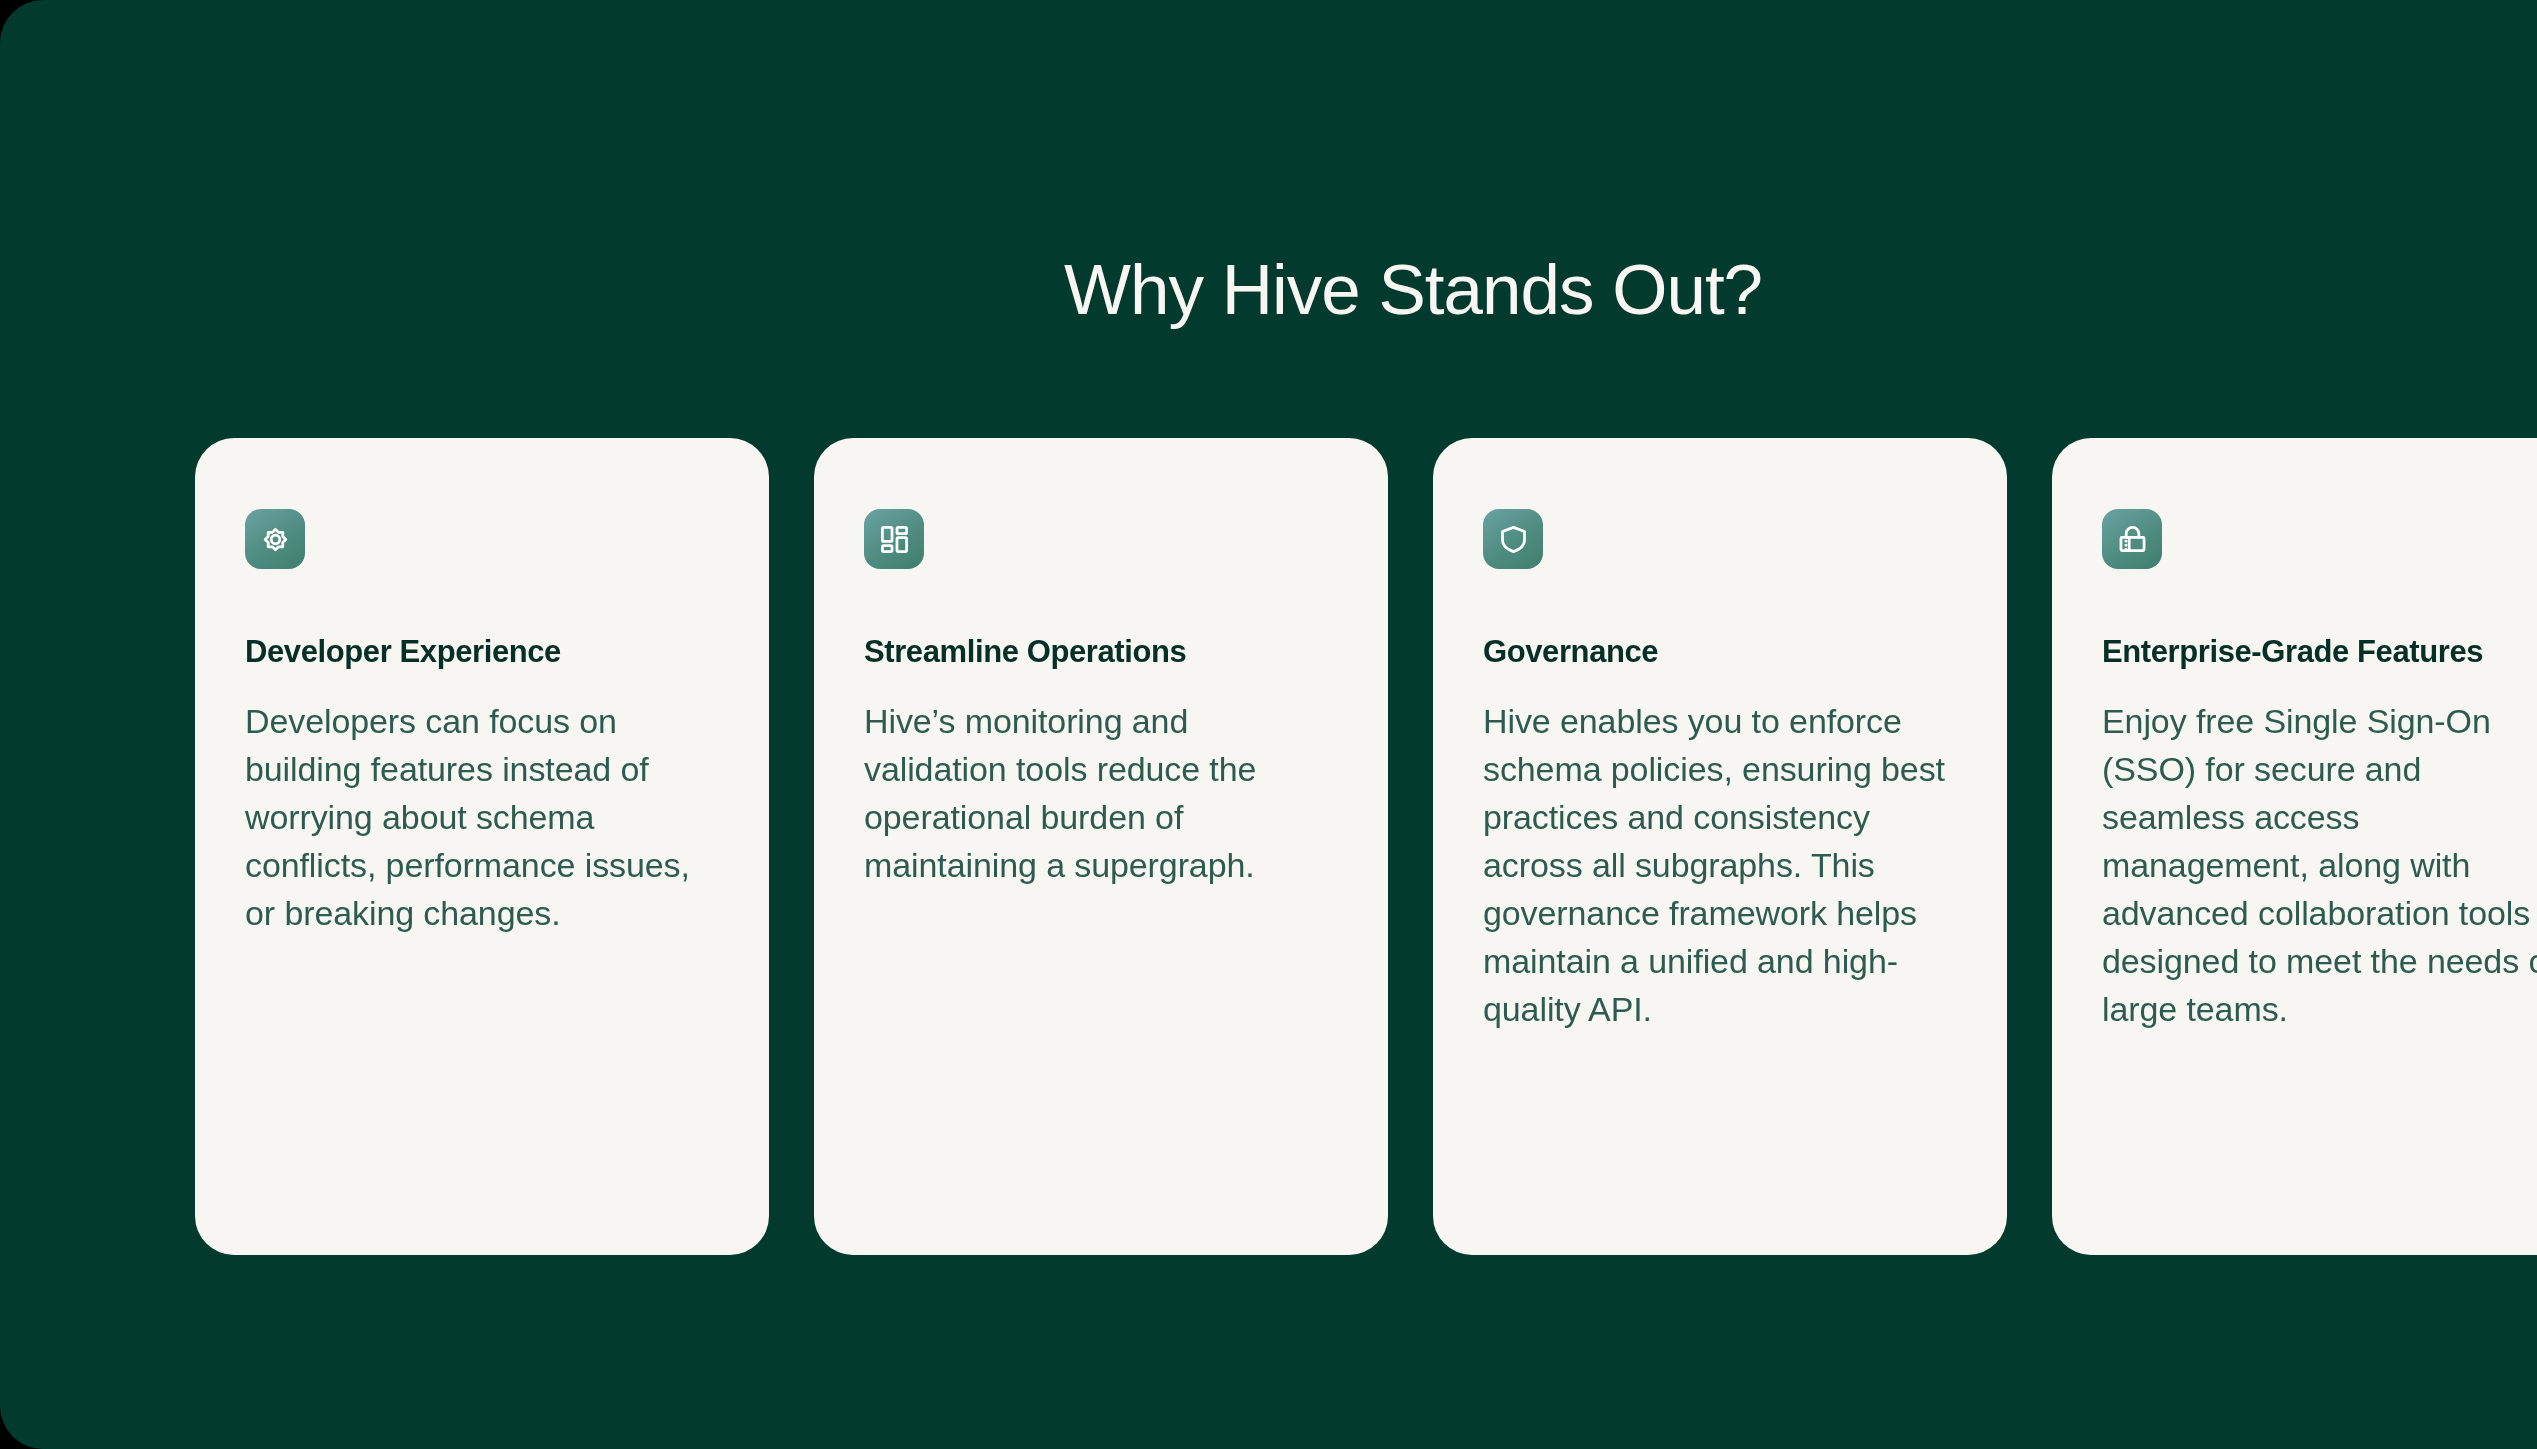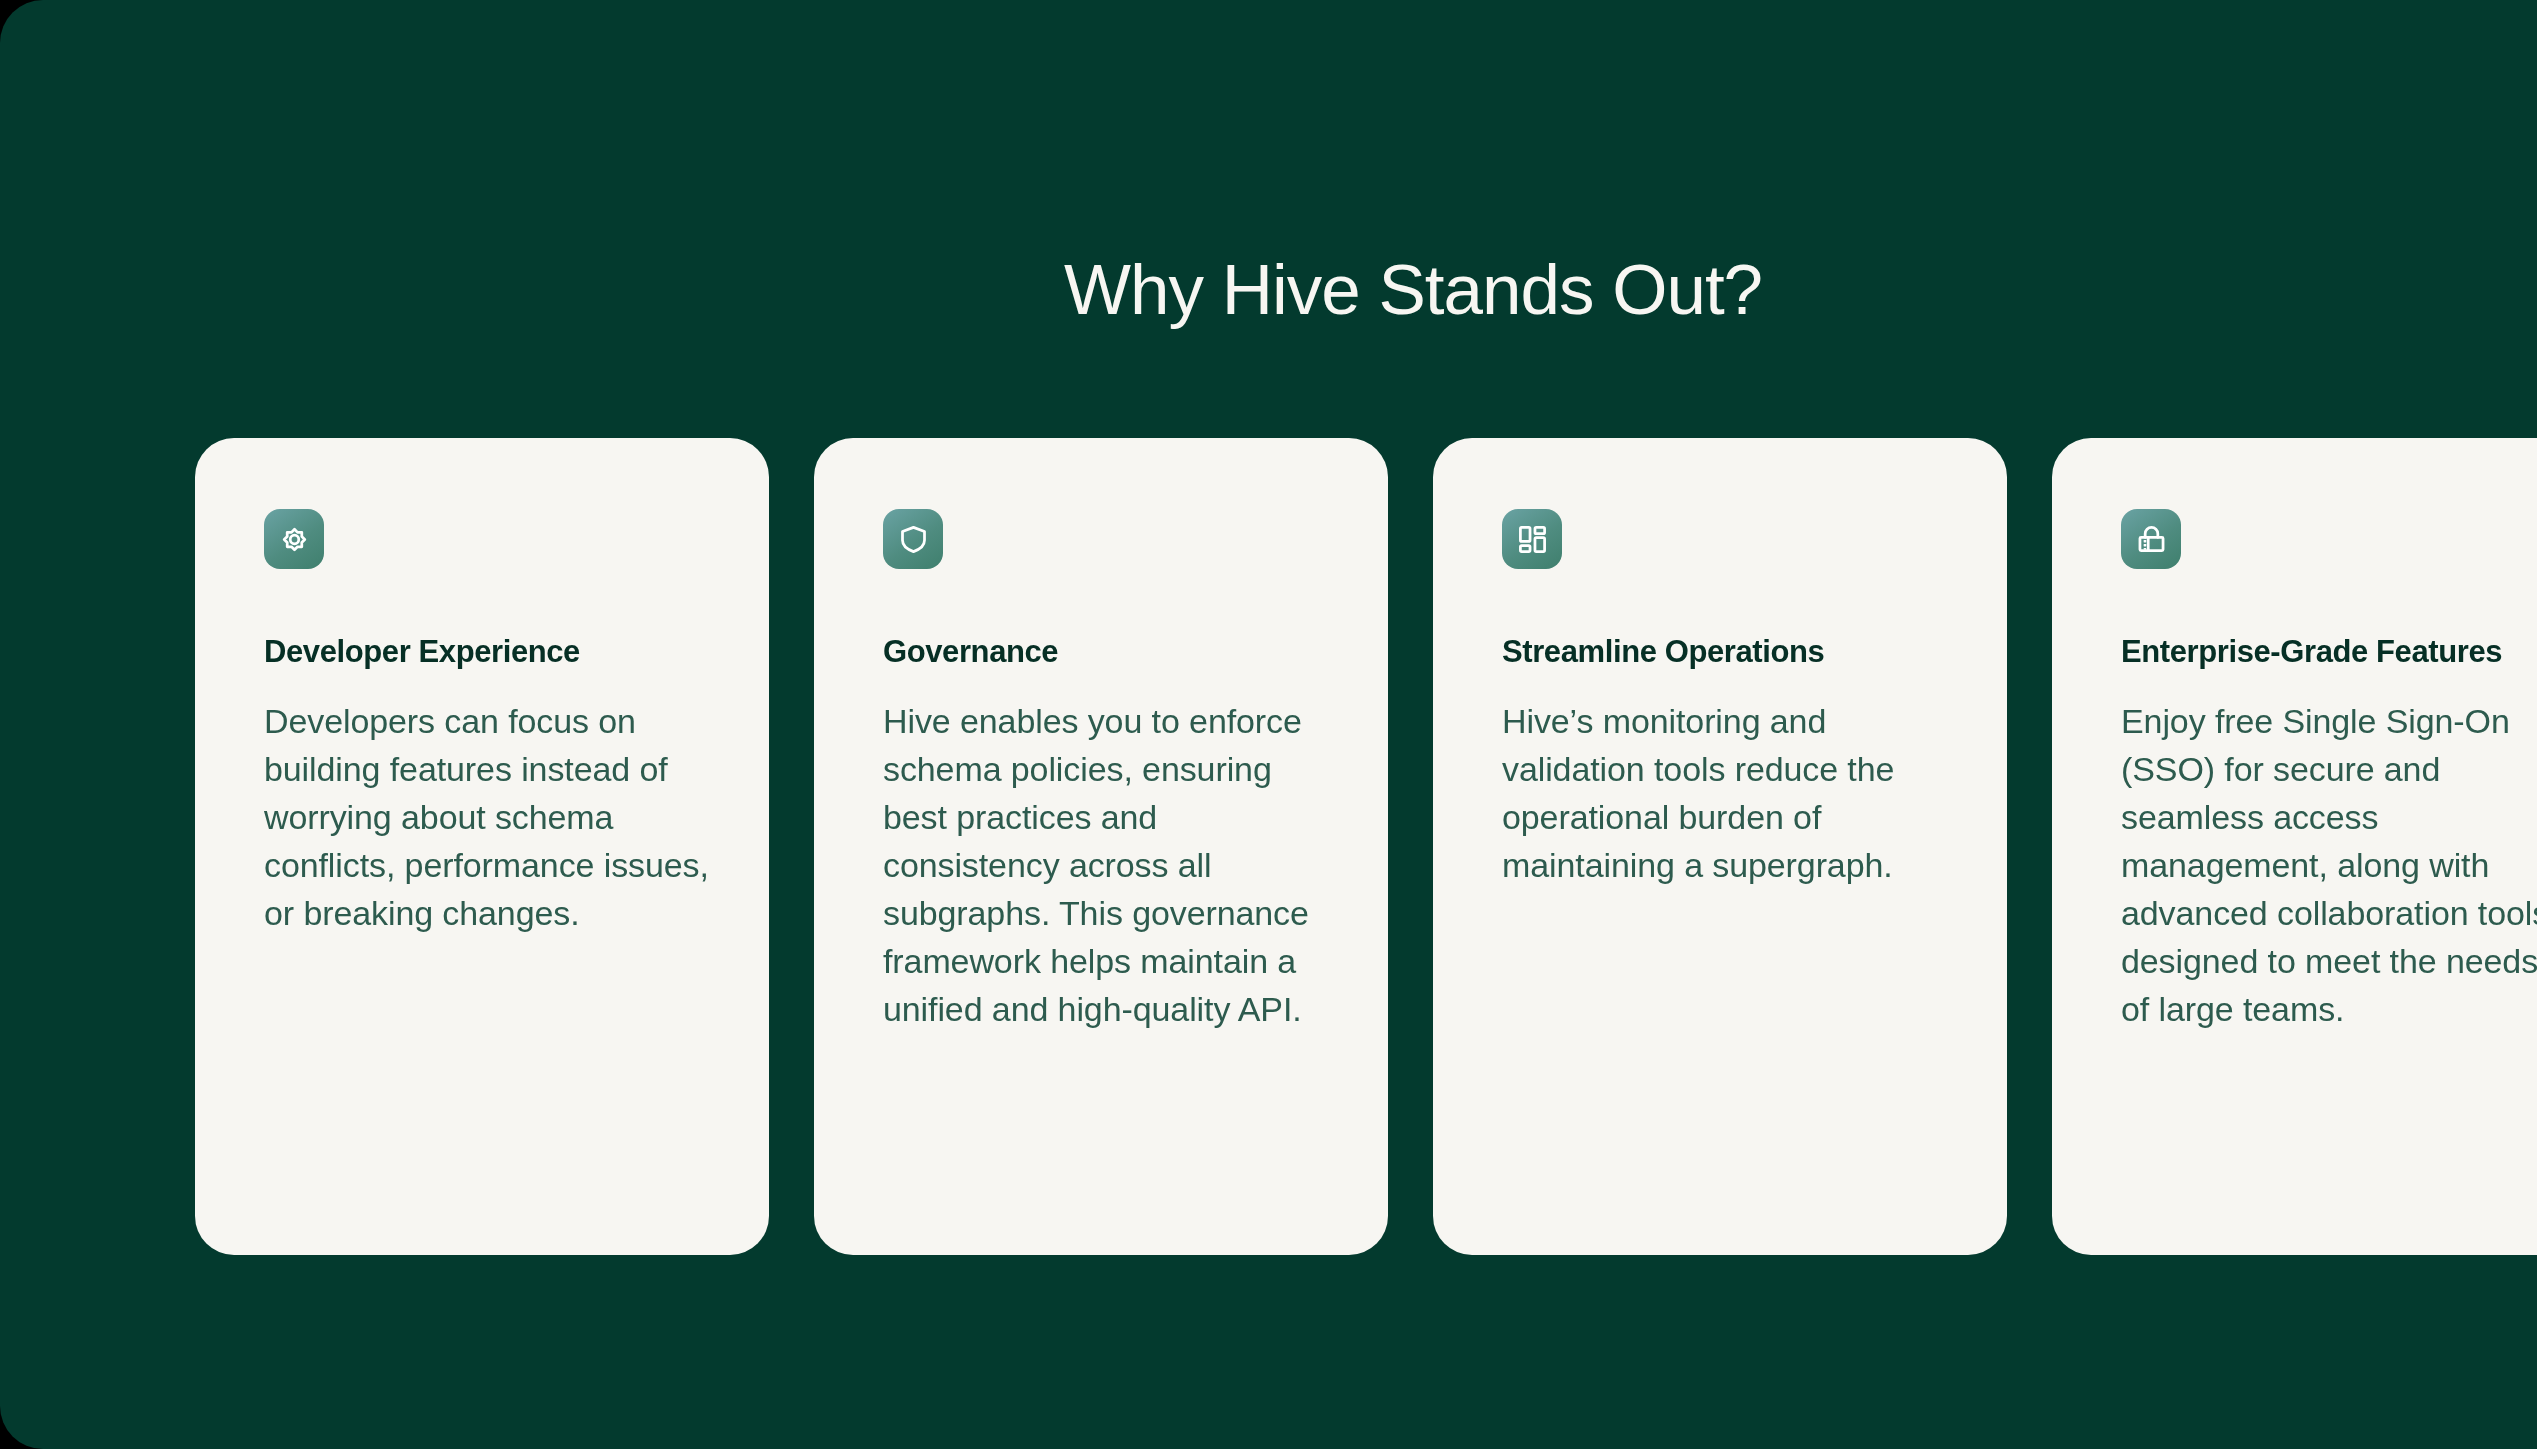--- a/index.html
+++ b/index.html
@@ -50,21 +50,21 @@
     flex-direction: row;
     gap: 45px;
   }
 
   .card {
     width: 574px;
     height: 817px;
     background: #f7f6f2;
     border-radius: 39px;
     box-sizing: border-box;
-    padding: 71px 53px 0 69px;
+    padding: 71px 53px 0 50px;
     position: relative;
     overflow: hidden;
   }
 
   .icon-tile {
     width: 60px;
     height: 60px;
     border-radius: 16px;
     background: linear-gradient(145deg, #6aa3a4 0%, #4f8c80 55%, #3f7f6d 100%);
     display: flex;
@@ -114,38 +114,38 @@
           <circle cx="12" cy="12" r="3.1"></circle>
         </svg>
       </div>
       <h2 class="card-title">Developer Experience</h2>
       <p class="card-body">Developers can focus on building features instead of worrying about schema conflicts, performance issues, or breaking changes.</p>
     </div>
 
     <div class="card">
       <div class="icon-tile">
         <svg viewBox="0 0 24 24" fill="none" stroke="#ffffff" stroke-width="2" stroke-linecap="round" stroke-linejoin="round">
-          <path d="M12 3.2L20 6.2v6.4c0 3.6-3.3 6.6-8 8.2-4.7-1.6-8-4.6-8-8.2V6.2L12 3.2z"></path>
-        </svg>
-      </div>
-      <h2 class="card-title">Governance</h2>
-      <p class="card-body">Hive enables you to enforce schema policies, ensuring best practices and consistency across all subgraphs. This governance framework helps maintain a unified and high-quality API.</p>
-    </div>
-
-    <div class="card">
-      <div class="icon-tile">
-        <svg viewBox="0 0 24 24" fill="none" stroke="#ffffff" stroke-width="2" stroke-linecap="round" stroke-linejoin="round">
           <rect x="3.2" y="3.2" width="7" height="10.2" rx="0.9"></rect>
           <rect x="13.8" y="3.2" width="7" height="4.6" rx="0.9"></rect>
           <rect x="3.2" y="16.4" width="7" height="4.4" rx="0.9"></rect>
           <rect x="13.8" y="10.6" width="7" height="10.2" rx="0.9"></rect>
         </svg>
       </div>
       <h2 class="card-title">Streamline Operations</h2>
       <p class="card-body">Hive’s monitoring and validation tools reduce the operational burden of maintaining a supergraph.</p>
+    </div>
+
+    <div class="card">
+      <div class="icon-tile">
+        <svg viewBox="0 0 24 24" fill="none" stroke="#ffffff" stroke-width="2" stroke-linecap="round" stroke-linejoin="round">
+          <path d="M12 3.2L20 6.2v6.4c0 3.6-3.3 6.6-8 8.2-4.7-1.6-8-4.6-8-8.2V6.2L12 3.2z"></path>
+        </svg>
+      </div>
+      <h2 class="card-title">Governance</h2>
+      <p class="card-body">Hive enables you to enforce schema policies, ensuring best practices and consistency across all subgraphs. This governance framework helps maintain a unified and high-quality API.</p>
     </div>
 
     <div class="card">
       <div class="icon-tile">
         <svg viewBox="0 0 24 24" fill="none" stroke="#ffffff" stroke-width="2" stroke-linecap="round" stroke-linejoin="round">
           <path d="M7.4 10.4V7.8a4.6 4.6 0 019.2 0v2.6"></path>
           <rect x="3.6" y="10.4" width="16.8" height="9.6" rx="0.8"></rect>
           <rect x="6.3" y="12.4" width="1.9" height="1.8" rx="0.3" fill="#ffffff" stroke="none"></rect>
           <rect x="6.3" y="15.3" width="1.9" height="1.8" rx="0.3" fill="#ffffff" stroke="none"></rect>
           <rect x="6.3" y="18.1" width="1.9" height="1.3" rx="0.3" fill="#ffffff" stroke="none"></rect>

